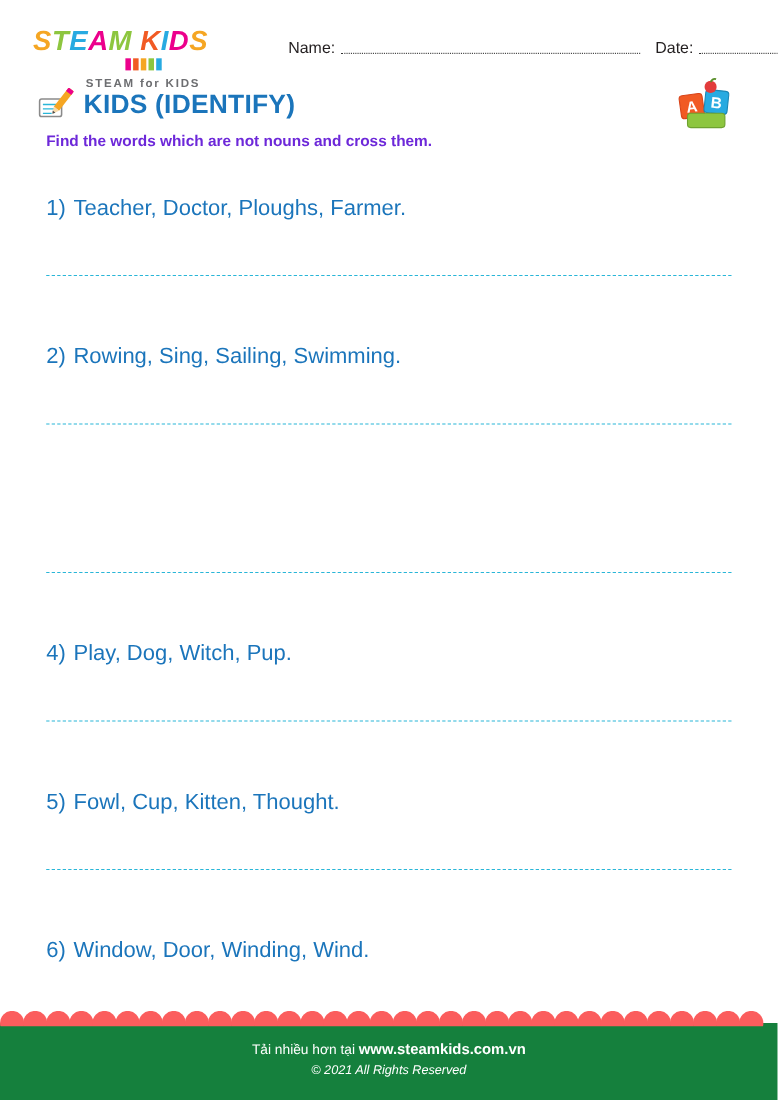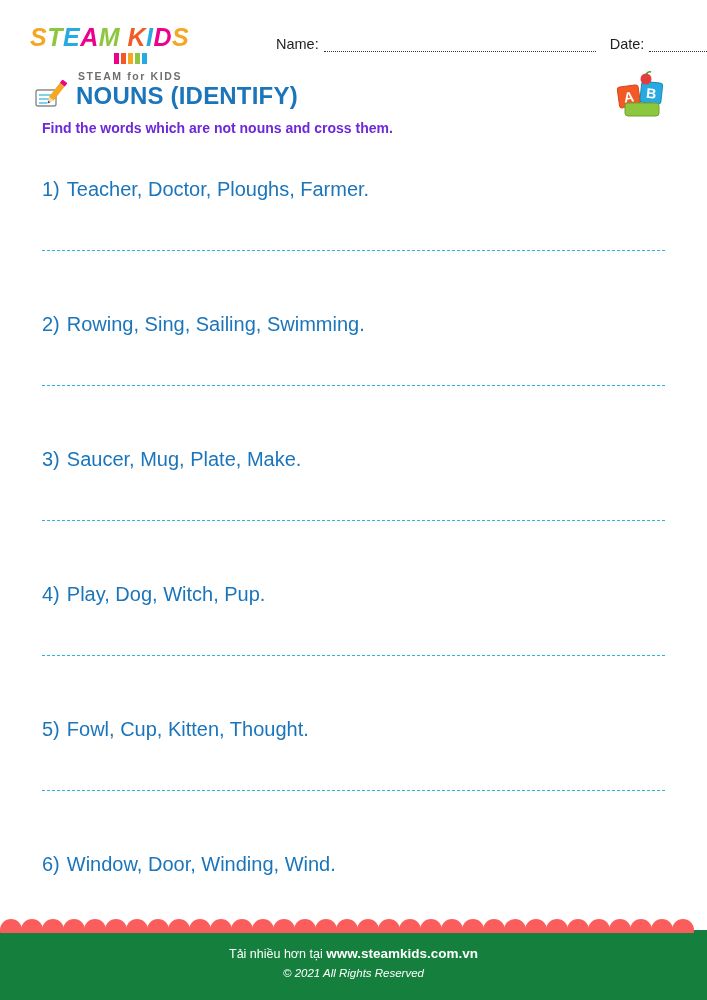--- a/index.html
+++ b/index.html
@@ -73,25 +73,25 @@
   }
   .logo-sub-text {
     font-size: 10.5px;
     letter-spacing: 1.6px;
     color: #6d6e71;
     font-weight: bold;
   }
 
   .name-date {
     position: absolute;
-    left: 246px;
+    left: 232px;
     top: 12px;
     right: 0;
     display: flex;
-    align-items: flex-end;
+    align-items: flex-start;
     font-size: 14.5px;
     color: #231f20;
   }
   .field-label {
     white-space: nowrap;
     margin-right: 5px;
   }
   .dotline {
     border-bottom: 1.5px dotted #333;
     height: 12px;
@@ -253,21 +253,21 @@
         <line x1="6" y1="19" x2="18" y2="19" stroke="#29b6d8" stroke-width="1.2"></line>
         <line x1="6" y1="23" x2="14" y2="23" stroke="#29b6d8" stroke-width="1.2"></line>
         <g transform="rotate(38 22 14)">
           <rect x="19" y="-2" width="6" height="22" fill="#f5a623"></rect>
           <rect x="19" y="-2" width="6" height="4" fill="#ec008c"></rect>
           <polygon points="19,20 25,20 22,26" fill="#f7d9a8"></polygon>
           <polygon points="20.5,23.5 23.5,23.5 22,26" fill="#4d4d4d"></polygon>
         </g>
       </svg>
     </span>
-    <div class="worksheet-title">NOUNS (IDENTIFY)</div>
+    <div class="worksheet-title">KIDS (IDENTIFY)</div>
     <span class="abc-icon">
       <svg width="62" height="52" viewBox="0 0 62 52">
         <g transform="rotate(-8 30 30)">
           <rect x="6" y="14" width="21" height="21" rx="3" fill="#f15a24" stroke="#d8441a" stroke-width="1"></rect>
           <text x="16.5" y="30" font-family="Liberation Sans, sans-serif" font-size="14" font-weight="bold" fill="#ffffff" text-anchor="middle">A</text>
         </g>
         <g transform="rotate(6 36 30)">
           <rect x="27" y="12" width="21" height="21" rx="3" fill="#27aae1" stroke="#1b87b5" stroke-width="1"></rect>
           <text x="37.5" y="28" font-family="Liberation Sans, sans-serif" font-size="14" font-weight="bold" fill="#ffffff" text-anchor="middle">B</text>
         </g>
@@ -290,23 +290,20 @@
     </div>
 
     <div class="qitem">
       <div class="qtext">
         <span class="qnum">2)</span><span>Rowing, Sing, Sailing, Swimming.</span>
       </div>
       <div class="answer-line"></div>
     </div>
 
     <div class="qitem">
-      <div class="qtext">
-        <span class="qnum">3)</span><span>Saucer, Mug, Plate, Make.</span>
-      </div>
       <div class="answer-line"></div>
     </div>
 
     <div class="qitem">
       <div class="qtext">
         <span class="qnum">4)</span><span>Play, Dog, Witch, Pup.</span>
       </div>
       <div class="answer-line"></div>
     </div>
 

